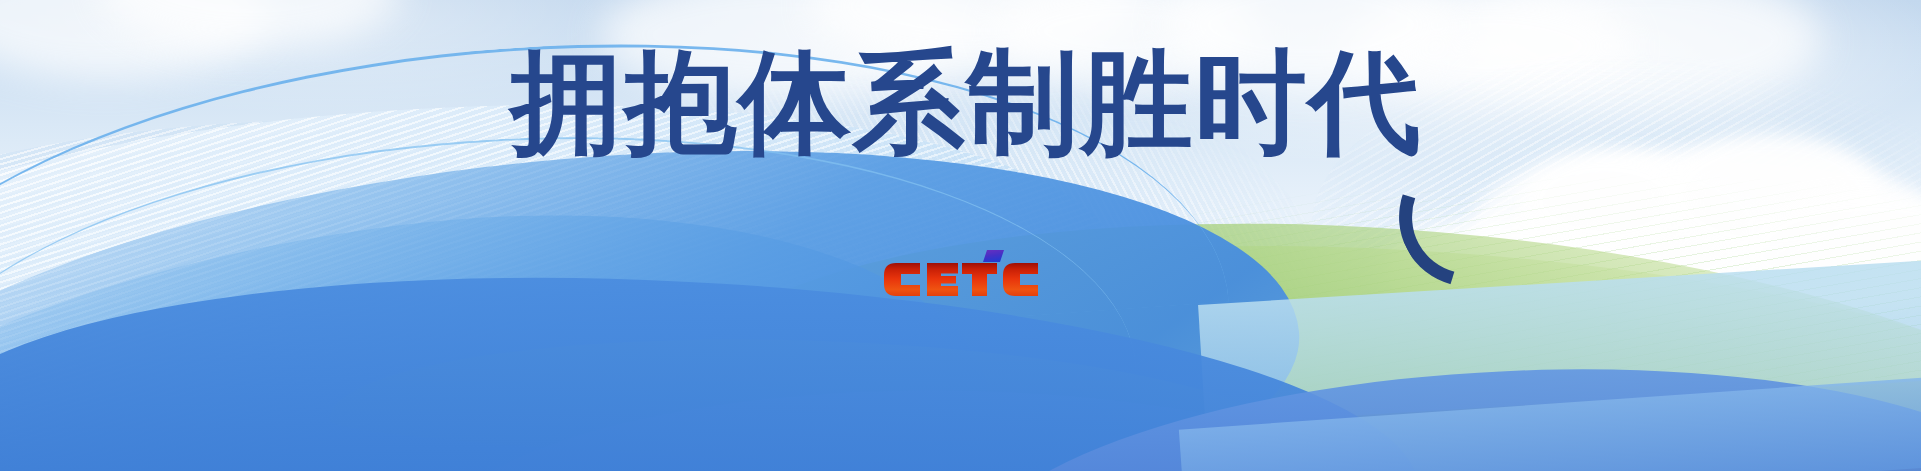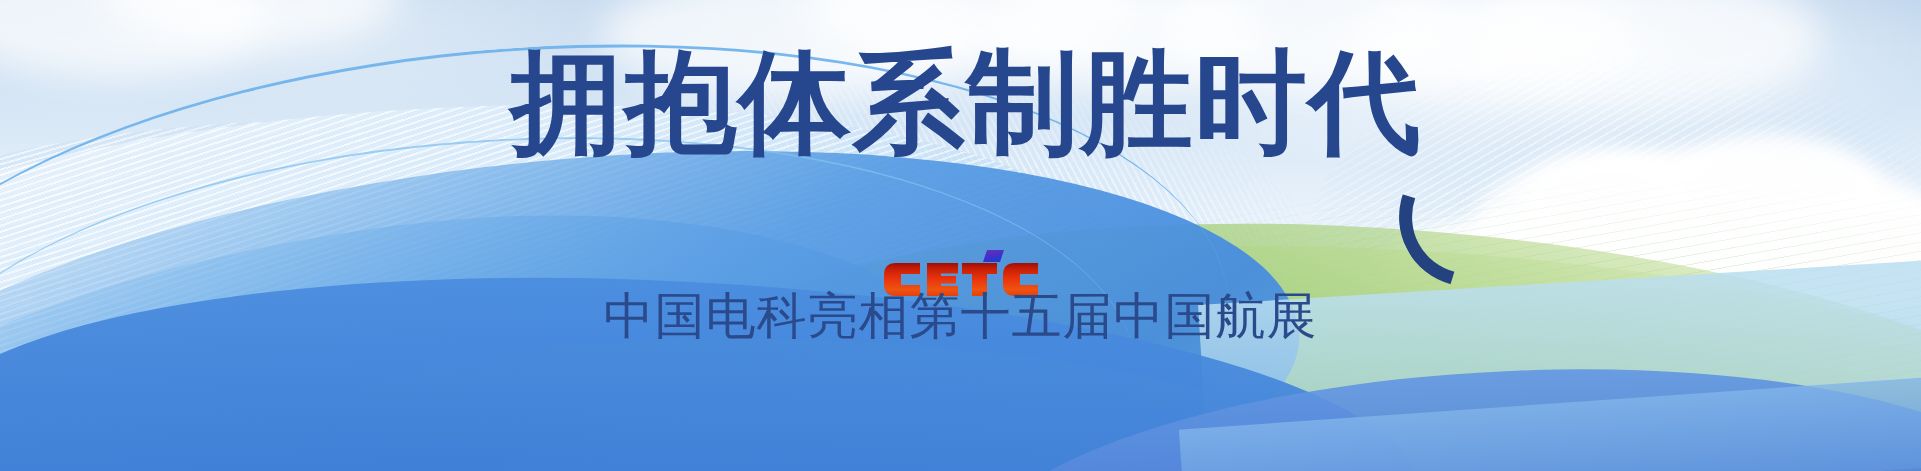--- a/index.html
+++ b/index.html
@@ -382,16 +382,15 @@
 
         <path d="M162 30 L232 30 L232 52 L212 52 L212 96 L182 96 L182 52 L162 52 Z" fill="url(#redg)"></path>
 
         <path d="M314 30 L314 52 L278 52 L278 74 L314 74 L314 96 L268 96
                  C252 96 244 88 244 72 L244 54 C244 38 252 30 268 30 Z" fill="url(#redg)"></path>
 
         <path d="M212 4 L246 4 L238 28 L204 28 Z" fill="url(#purg)"></path>
       </svg>
     </div>
 
-    <div class="subtitle">中国电科亮相第十五届中国航展</div>
 
   </div>
 </div>
 
 </body></html>

